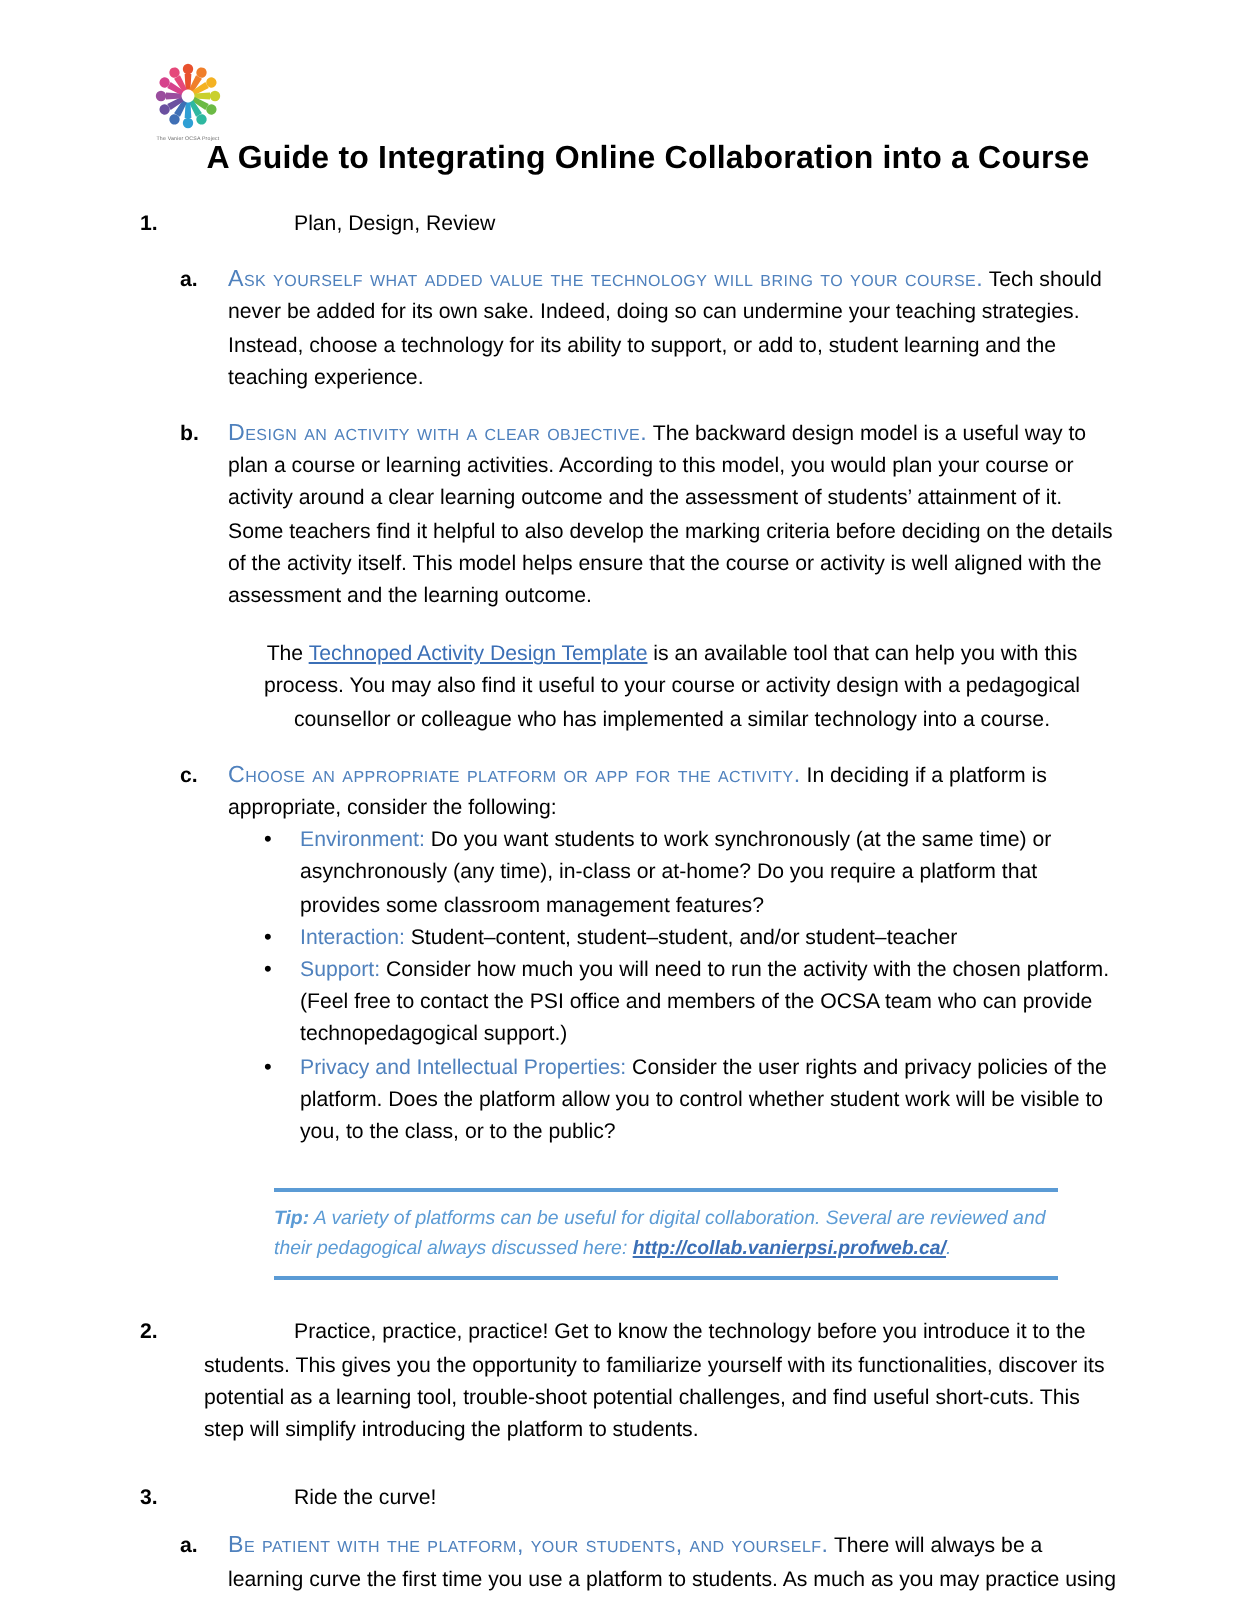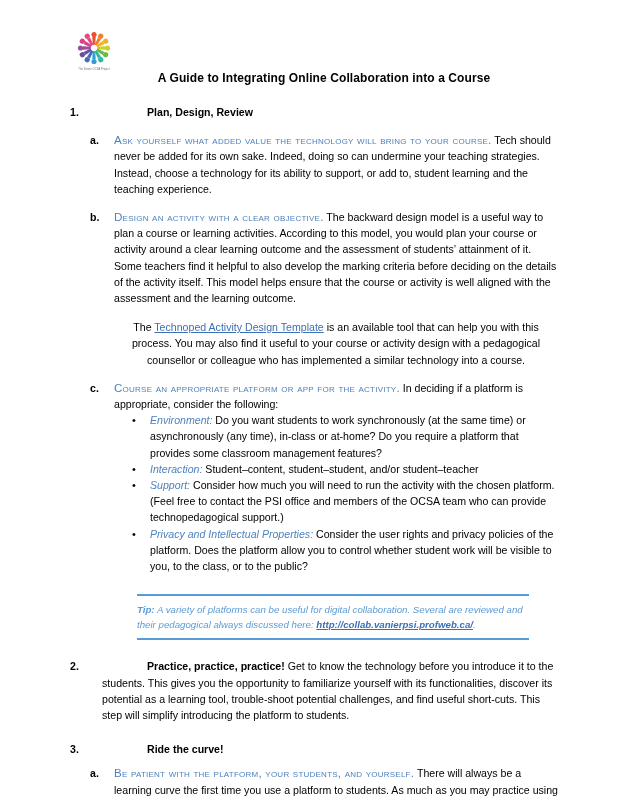--- a/index.html
+++ b/index.html
@@ -51,21 +51,21 @@
     color: #6b6b6b;
     font-family: "Liberation Sans", sans-serif;
     white-space: nowrap;
   }
   .doc-title {
     position: absolute;
     left: 0;
     right: 0;
     top: 43px;
     text-align: center;
-    font-size: 12px;
+    font-size: 16px;
     font-weight: bold;
     letter-spacing: 0.1px;
     color: #000000;
     padding-left: 30px;
   }
 
   
   .content {
     position: relative;
     padding: 0 60px 0 66px;
@@ -81,21 +81,21 @@
   .lvl1 > .marker {
     position: absolute;
     left: 4px;
     top: 0;
     width: 22px;
     text-align: left;
     font-weight: bold;
     font-size: 10.6px;
   }
   .lvl1 .head {
-    font-weight: bold;
+    font-weight: normal;
     padding-left: 45px;
   }
 
   .lvl2 {
     position: relative;
     padding-left: 48px;
     margin-top: 12px;
   }
   .lvl2 > .marker {
     position: absolute;
@@ -139,21 +139,20 @@
   .bullets > li + li { margin-top: 0px; }
   .bullets > li > .dot {
     position: absolute;
     left: 18px;
     top: 0px;
     font-size: 11px;
     line-height: 16.2px;
   }
   .blabel {
     color: #4f81bd;
-    font-style: italic;
   }
 
   
   .tipbox {
     margin: 20px 0 0 0;
     padding-left: 71px;
     padding-right: 0px;
   }
   .tip-rule {
     height: 2px;
@@ -263,21 +262,21 @@
       <span class="marker">b.</span>
       <span class="smallcaps">Design an activity with a clear objective.</span><span> The backward design model is a useful way to plan a course or learning activities. According to this model, you would plan your course or activity around a clear learning outcome and the assessment of students’ attainment of it. Some teachers find it helpful to also develop the marking criteria before deciding on the details of the activity itself. This model helps ensure that the course or activity is well aligned with the assessment and the learning outcome.</span>
 
       <div class="para">
         <span>The </span><a href="#" class="link">Technoped Activity Design Template</a><span> is an available tool that can help you with this process. You may also find it useful to your course or activity design with a pedagogical counsellor or colleague who has implemented a similar technology into a course.</span>
       </div>
     </div>
 
     <div class="lvl2">
       <span class="marker">c.</span>
-      <span class="smallcaps">Course an appropriate platform or app for the activity.</span><span> In deciding if a platform is appropriate, consider the following:</span>
+      <span class="smallcaps">Choose an appropriate platform or app for the activity.</span><span> In deciding if a platform is appropriate, consider the following:</span>
 
       <ul class="bullets">
         <li>
           <span class="dot">•</span>
           <span class="blabel">Environment:</span><span> Do you want students to work synchronously (at the same time) or asynchronously (any time), in-class or at-home? Do you require a platform that provides some classroom management features?</span>
         </li>
         <li>
           <span class="dot">•</span>
           <span class="blabel">Interaction:</span><span> Student–content, student–student, and/or student–teacher</span>
         </li>

